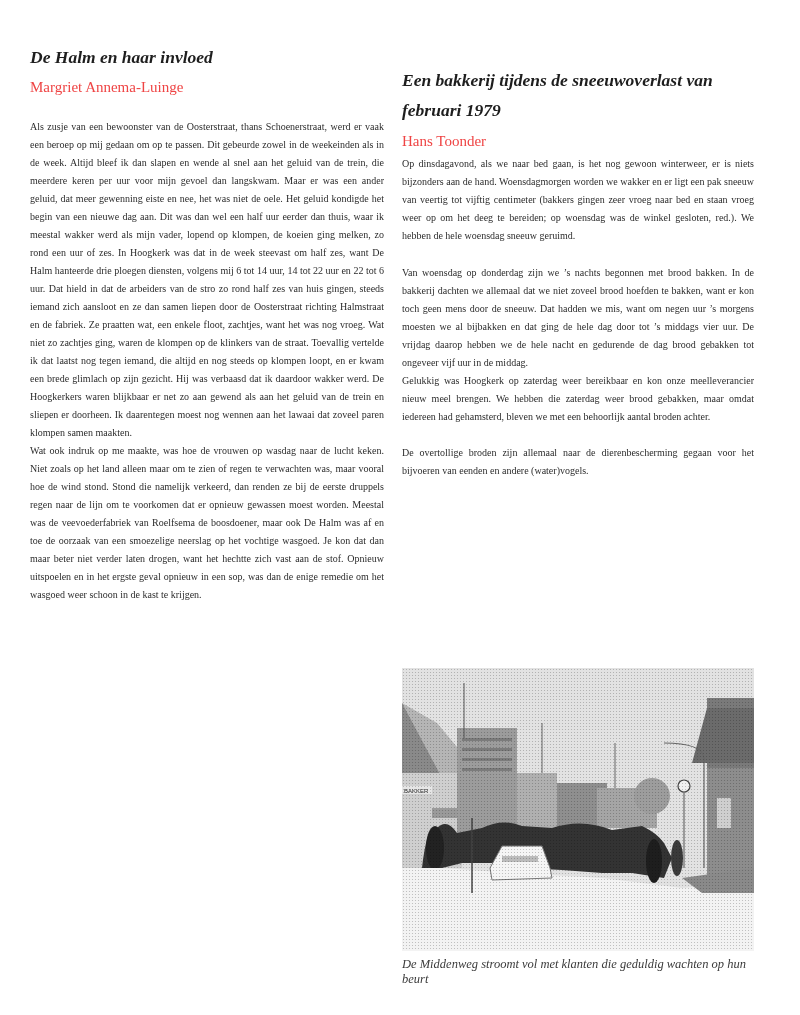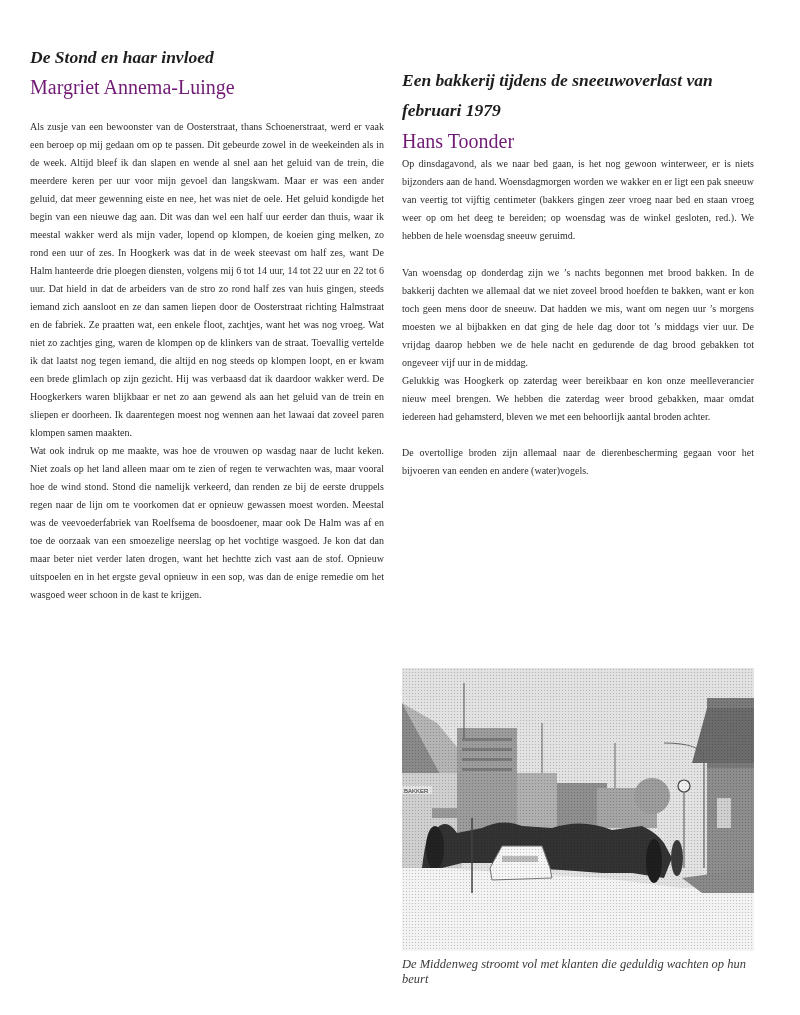--- a/index.html
+++ b/index.html
@@ -12,21 +12,21 @@
   .col { position:absolute; top:0; }
   .col.left { left:30px; width:354px; }
   .col.right { left:402px; width:356px; }
   h1.title {
     font-family:"Liberation Serif",serif;
     font-style:italic; font-weight:bold;
     font-size:17.5px; line-height:30px; margin:0; color:#1e1e1e;
   }
   .col.left h1.title { position:absolute; top:42px; left:0; }
   .col.right h1.title { position:absolute; top:41px; left:0; width:360px;margin-top:24px; }
-  .author { position:absolute; font-size:20px; line-height:20px; color:#701a75; }
+  .author { position:absolute; font-size:15px; line-height:20px; color:#ef4444; }
   .col.left .author { top:77px; left:0; }
   .col.right .author { top:108px; left:0;margin-top:23px; }
   .body { position:absolute; left:0; font-size:10px; line-height:18px; text-align:justify; color:#2c2c2c; }
   .col.left .body { top:118px; width:354px; }
   .col.right .body { top:155px; width:352px; }
   .body p { margin:0; }
   .body p.gap { margin-top:18.6px; }
   .photo {
     position:absolute; left:0; top:668px; width:352px; height:283px;
     background:#cfcfcf; overflow:hidden;
@@ -34,21 +34,21 @@
   .photo svg { display:block; }
   .caption {
     position:absolute; left:0; top:957px; width:352px;
     font-style:italic; font-size:12.5px; line-height:15px; color:#3a3a3a;
   }
 </style>
 </head>
 <body>
 
 <div class="col left">
-  <h1 class="title">De Stond en haar invloed</h1>
+  <h1 class="title">De Halm en haar invloed</h1>
   <div class="author">Margriet Annema-Luinge</div>
   <div class="body">
     <p>Als zusje van een bewoonster van de Oosterstraat, thans Schoenerstraat, werd er vaak een beroep op mij gedaan om op te passen. Dit gebeurde zowel in de weekeinden als in de week. Altijd bleef ik dan slapen en wende al snel aan het geluid van de trein, die meerdere keren per uur  voor mijn gevoel dan langskwam. Maar er was een ander geluid, dat meer gewenning eiste en nee, het was niet de oele. Het geluid kondigde het begin van een nieuwe dag aan. Dit was dan wel een half uur eerder dan thuis, waar ik meestal wakker werd als mijn vader, lopend op klompen, de koeien ging melken, zo rond een uur of zes. In Hoogkerk was dat in de week steevast om half zes, want De Halm hanteerde drie ploegen diensten, volgens mij 6 tot 14 uur, 14 tot 22 uur en 22 tot 6 uur. Dat hield in dat de arbeiders van de stro zo rond half zes van huis gingen, steeds iemand zich aansloot en ze dan samen liepen door de Oosterstraat richting Halmstraat en de fabriek. Ze praatten wat, een enkele floot, zachtjes, want het was nog vroeg. Wat niet zo zachtjes ging, waren de klompen op de klinkers van de straat. Toevallig vertelde ik dat laatst nog tegen iemand, die altijd en nog steeds op klompen loopt, en er kwam een brede glimlach op zijn gezicht. Hij was verbaasd dat ik daardoor wakker werd. De Hoogkerkers waren blijkbaar er net zo aan gewend als aan het geluid van de trein en sliepen er doorheen. Ik daarentegen moest nog wennen aan het lawaai dat zoveel paren klompen samen maakten.</p>
     <p>Wat ook indruk op me maakte, was hoe de vrouwen op wasdag naar de lucht keken. Niet zoals op het land alleen maar om te zien of regen te verwachten was, maar vooral hoe de wind stond. Stond die namelijk verkeerd, dan renden ze bij de eerste druppels regen naar de lijn om te voorkomen dat er opnieuw gewassen moest worden. Meestal was de veevoederfabriek van Roelfsema de boosdoener, maar ook De Halm was af en toe de oorzaak van een smoezelige neerslag op het vochtige wasgoed. Je kon dat dan maar beter niet verder laten drogen, want het hechtte zich vast aan de stof. Opnieuw uitspoelen en in het ergste geval opnieuw in een sop, was dan de enige remedie om het wasgoed weer schoon in de kast te krijgen.</p>
   </div>
 </div>
 
 <div class="col right">
   <h1 class="title">Een bakkerij tijdens de sneeuwoverlast van februari 1979</h1>
   <div class="author">Hans Toonder</div>

